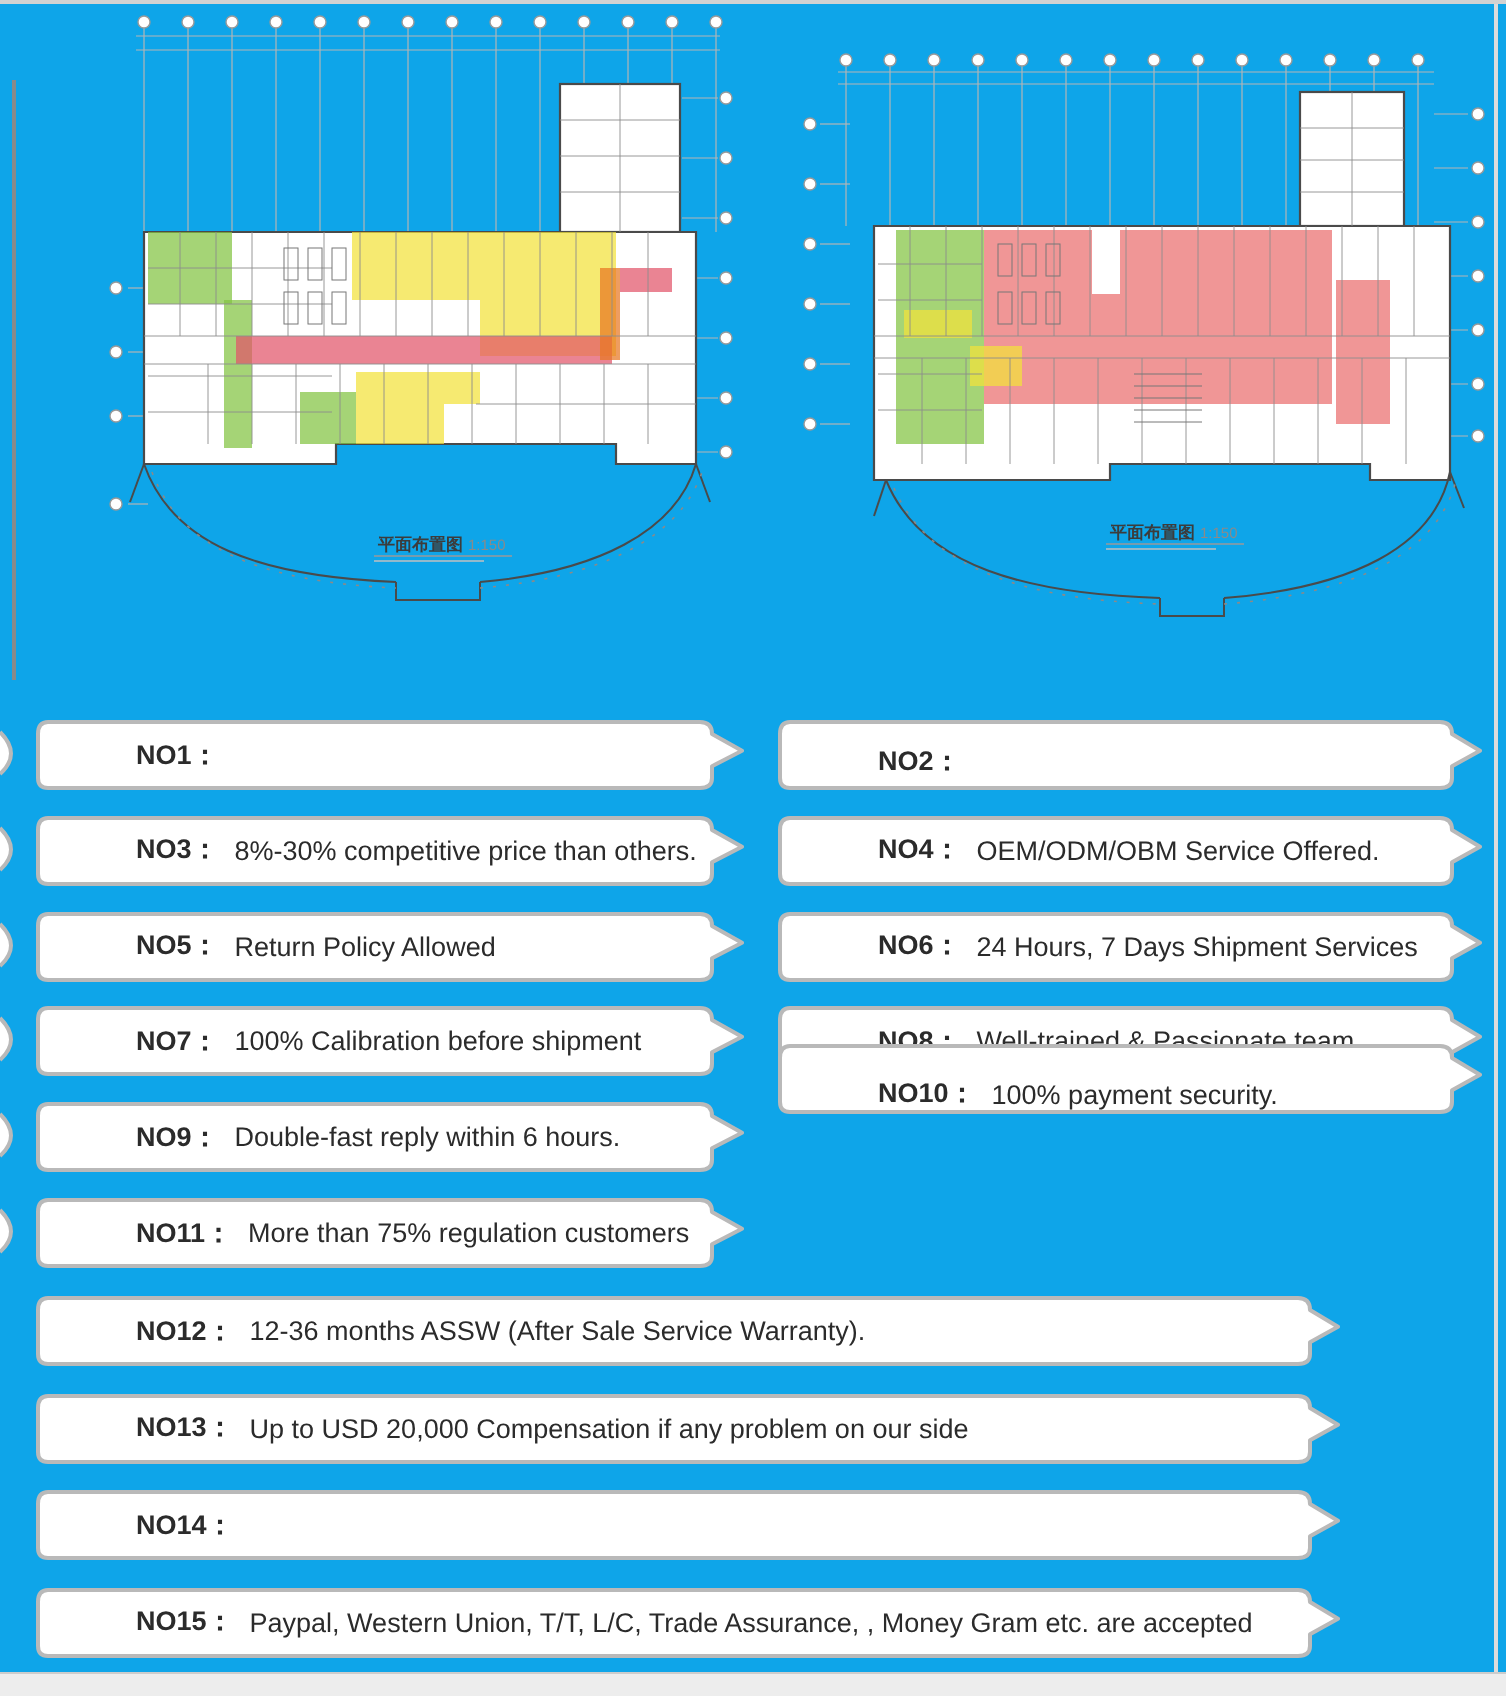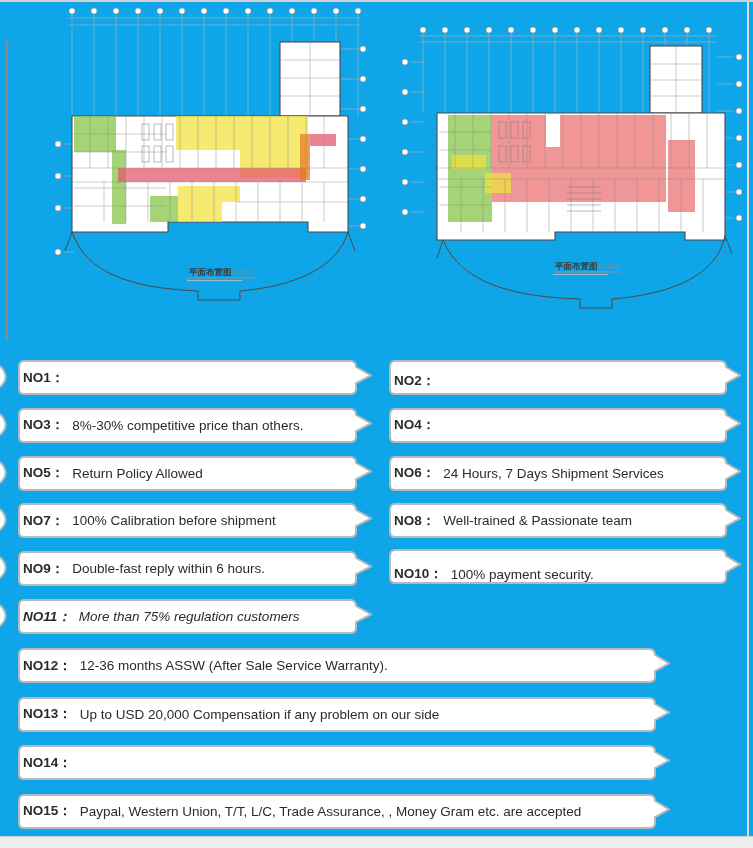--- a/index.html
+++ b/index.html
@@ -13,21 +13,21 @@
   .crop-line { position:absolute; left:6px; top:40px; width:2px; height:300px; background:#8a8a8a; }
 
   .plan { position:absolute; }
   .plan-left { left:8px; top:4px; }
   .plan-right { left:395px; top:22px; }
 
   .callout { position:absolute; }
   .callout svg { position:absolute; left:0; top:0; }
   .callout .ct {
     position:relative; height:100%; display:flex; align-items:center;
-    padding-left:5px; font-size:13.5px; color:#2b2b2b; white-space:nowrap; overflow:hidden;
+    padding-left:5px; font-size:13.5px; color:#2b2b2b; white-space:nowrap; overflow:hidden;margin-left:45px;
   }
   .callout .ct b { font-weight:bold; margin-right:8px; }
   .stub { position:absolute; }
 
   text { font-family:"Liberation Sans", sans-serif; }
 </style>
 </head>
 <body>
 
 <div class="page">
@@ -367,21 +367,21 @@
           <path d="M 6 1 L 332 1 Q 338 1 338 7 L 338 7 L 353 15.4 L 338 23.1 L 338 29 Q 338 34 332 34 L 6 34 Q 1 34 1 29 L 1 7 Q 1 1 6 1 Z" fill="#fff" stroke="#b9b9b9" stroke-width="2" stroke-linejoin="round"></path>
         </svg>
         <div class="ct">
           <b>NO9：</b>
           <span>Double-fast reply within 6 hours.</span>
         </div>
       </div>
       <div class="stub" style="left: 0px; top: 551.2px; width: 10px; height: 35px; position: absolute;"><svg width="10" height="35">
           <path d="M0,6 Q 11,17 0,27" fill="#fff" stroke="#b9b9b9" stroke-width="2"></path>
         </svg></div>
-      <div class="callout" style="left: 18px; top: 599px; width: 354px; height: 35px; font-style: italic;">
+      <div class="callout" style="left: 18px; top: 599px; width: 354px; height: 35px;">
         <svg width="354" height="35" viewBox="0 0 354 35">
           <path d="M 6 1 L 332 1 Q 338 1 338 7 L 338 7 L 353 15.4 L 338 23.1 L 338 29 Q 338 34 332 34 L 6 34 Q 1 34 1 29 L 1 7 Q 1 1 6 1 Z" fill="#fff" stroke="#b9b9b9" stroke-width="2" stroke-linejoin="round"></path>
         </svg>
         <div class="ct">
           <b>NO11：</b>
           <span>More than 75% regulation customers</span>
         </div>
       </div>
       <div class="stub" style="left: 0px; top: 599px; width: 10px; height: 35px; position: absolute;"><svg width="10" height="35">
           <path d="M0,6 Q 11,17 0,27" fill="#fff" stroke="#b9b9b9" stroke-width="2"></path>
@@ -393,41 +393,42 @@
         <div class="ct">
           <b>NO2：</b>
         </div>
       </div>
       <div class="callout" style="left: 389px; top: 407.8px; width: 352px; height: 35px;">
         <svg width="352" height="35" viewBox="0 0 352 35">
           <path d="M 6 1 L 331 1 Q 337 1 337 7 L 337 7 L 351 15.4 L 337 23.1 L 337 29 Q 337 34 331 34 L 6 34 Q 1 34 1 29 L 1 7 Q 1 1 6 1 Z" fill="#fff" stroke="#b9b9b9" stroke-width="2" stroke-linejoin="round"></path>
         </svg>
         <div class="ct">
           <b>NO4：</b>
+          <span>OEM/ODM/OBM Service Offered.</span>
         </div>
       </div>
       <div class="callout" style="left: 389px; top: 455.6px; width: 352px; height: 35px;">
         <svg width="352" height="35" viewBox="0 0 352 35">
           <path d="M 6 1 L 331 1 Q 337 1 337 7 L 337 7 L 351 15.4 L 337 23.1 L 337 29 Q 337 34 331 34 L 6 34 Q 1 34 1 29 L 1 7 Q 1 1 6 1 Z" fill="#fff" stroke="#b9b9b9" stroke-width="2" stroke-linejoin="round"></path>
         </svg>
         <div class="ct">
           <b>NO6：</b>
           <span>24 Hours, 7 Days Shipment Services</span>
         </div>
       </div>
       <div class="callout" style="left: 389px; top: 503.4px; width: 352px; height: 35px;">
         <svg width="352" height="35" viewBox="0 0 352 35">
           <path d="M 6 1 L 331 1 Q 337 1 337 7 L 337 7 L 351 15.4 L 337 23.1 L 337 29 Q 337 34 331 34 L 6 34 Q 1 34 1 29 L 1 7 Q 1 1 6 1 Z" fill="#fff" stroke="#b9b9b9" stroke-width="2" stroke-linejoin="round"></path>
         </svg>
         <div class="ct">
           <b>NO8：</b>
           <span>Well-trained &amp; Passionate team</span>
         </div>
       </div>
-      <div class="callout" style="left: 389px; top: 549px; width: 352px; height: 50px;">
+      <div class="callout" style="left: 389px; top: 522px; width: 352px; height: 50px;">
         <svg width="352" height="35" viewBox="0 0 352 35">
           <path d="M 6 1 L 331 1 Q 337 1 337 7 L 337 7 L 351 15.4 L 337 23.1 L 337 29 Q 337 34 331 34 L 6 34 Q 1 34 1 29 L 1 7 Q 1 1 6 1 Z" fill="#fff" stroke="#b9b9b9" stroke-width="2" stroke-linejoin="round"></path>
         </svg>
         <div class="ct">
           <b>NO10：</b>
           <span>100% payment security.</span>
         </div>
       </div>
       <div class="callout" style="left: 18px; top: 648px; width: 652px; height: 35px;">
         <svg width="652" height="35" viewBox="0 0 652 35">

